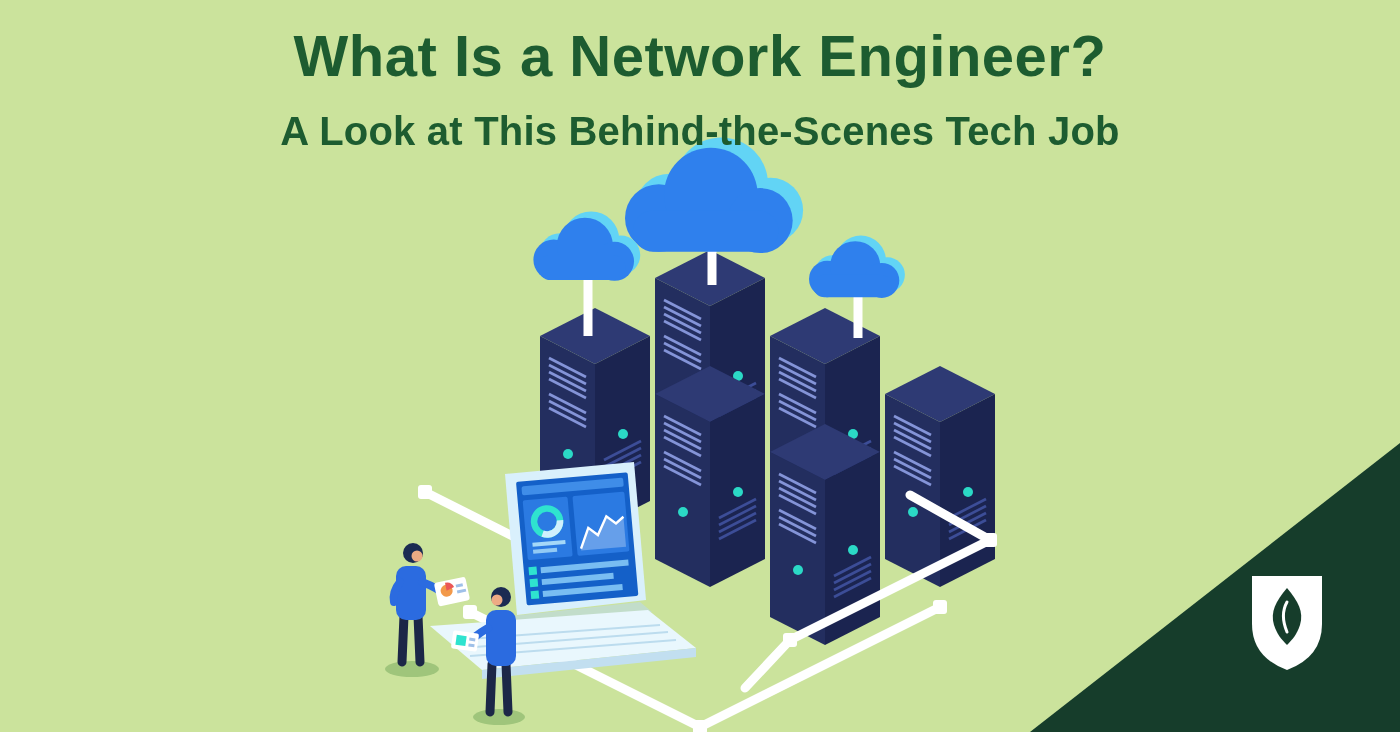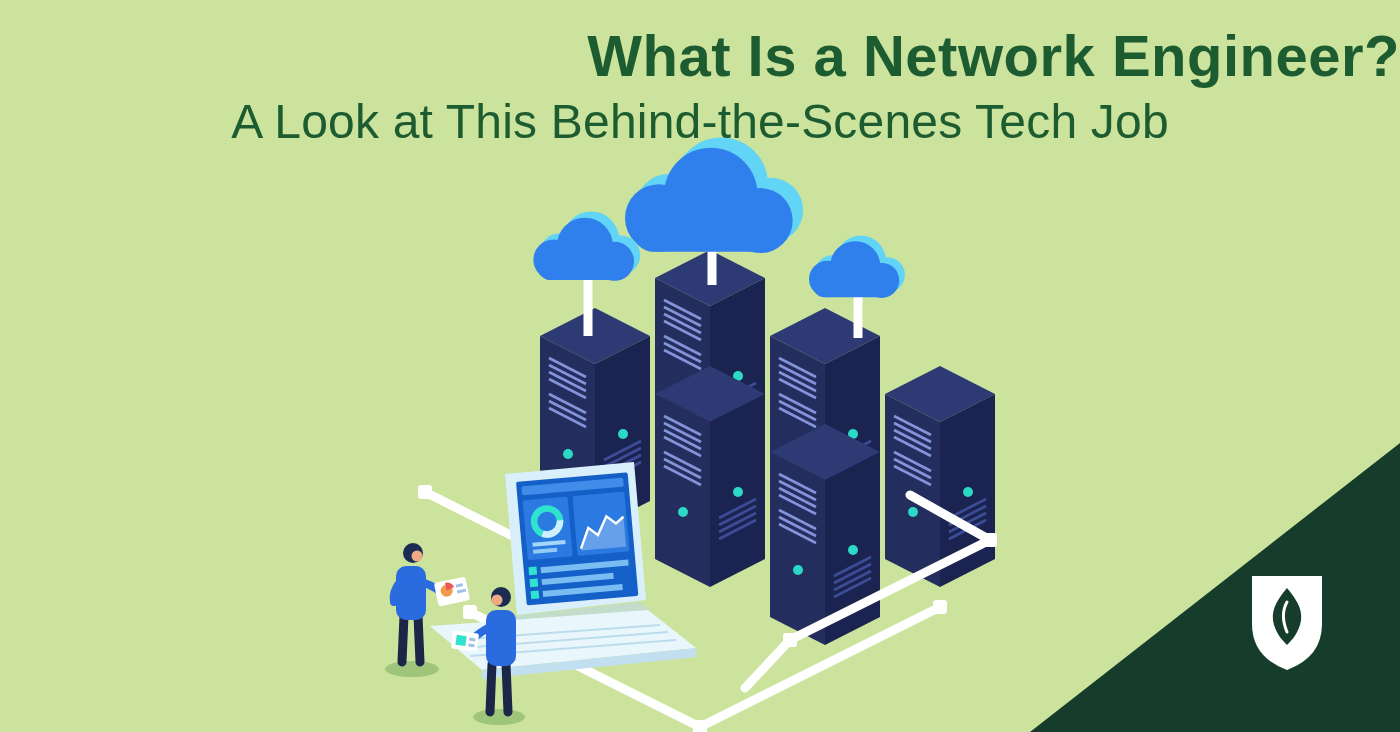--- a/index.html
+++ b/index.html
@@ -19,26 +19,25 @@
     width: 100%;
     text-align: center;
     color: #1d5c30;
     z-index: 3;
   }
   .header h1 {
     font-size: 58px;
     font-weight: 800;
     letter-spacing: 0.5px;
     line-height: 1.1;
-    text-align: right;
   }
   .header h2 {
-    font-size: 48px;
-    font-weight: 400;
-    margin-top: 6px;
+    font-size: 40px;
+    font-weight: 700;
+    margin-top: 21px;
     letter-spacing: 0.2px;
   }
   svg.scene {
     position: absolute;
     inset: 0;
     z-index: 1;
   }
   svg.corner {
     position: absolute;
     inset: 0;

